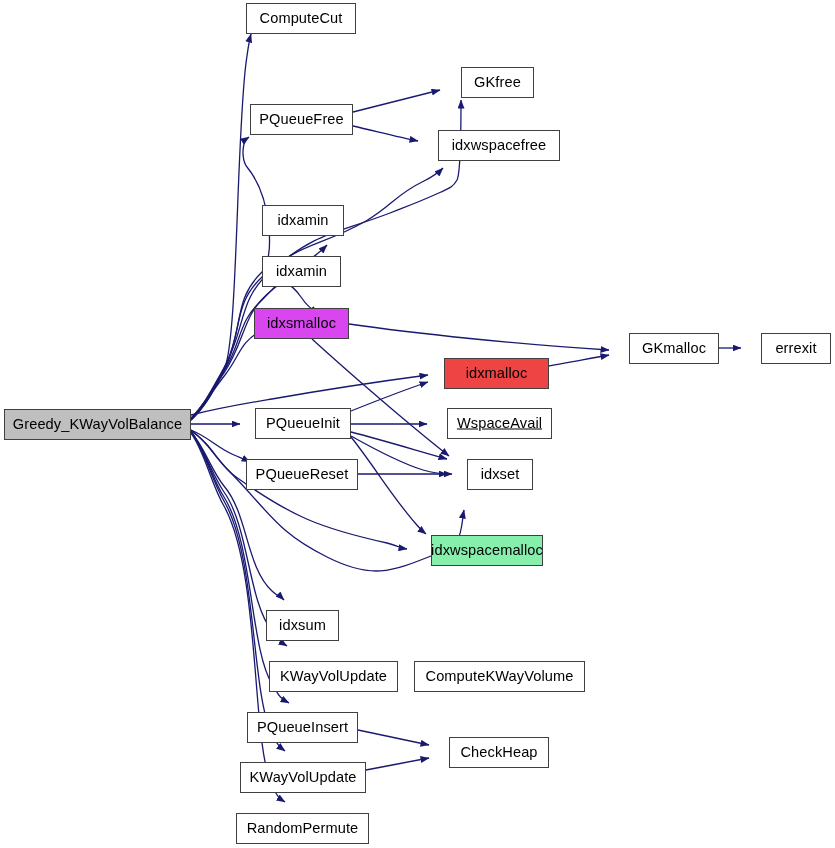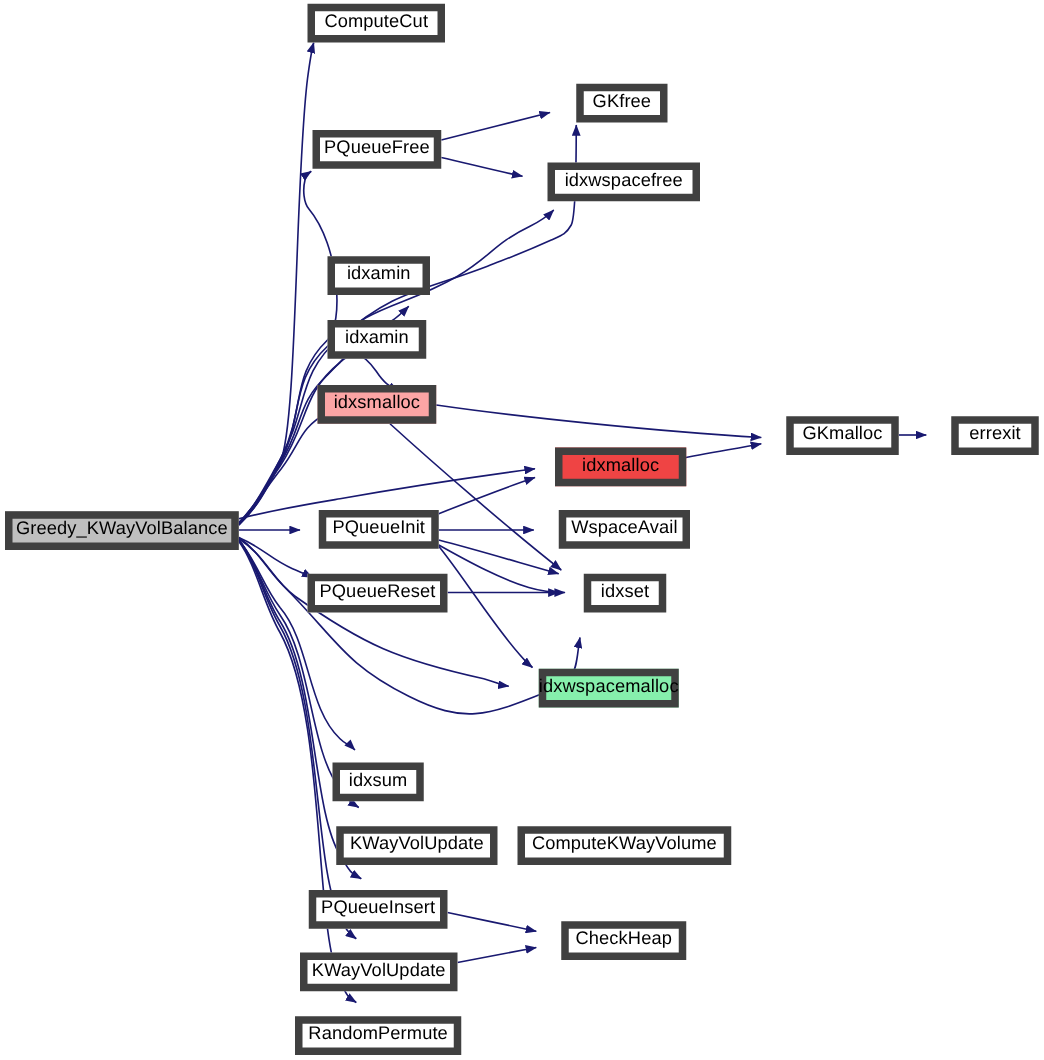--- a/index.html
+++ b/index.html
@@ -21,21 +21,21 @@
     position: absolute;
     left: 0;
     top: 0;
     width: 835px;
     height: 848px;
     pointer-events: none;
   }
   .gnode {
     position: absolute;
     box-sizing: border-box;
-    border: 6px solid #c2410c;
+    border: 1px solid #c2410c;
     background: #ffffff;
     color: #000000;
     font-size: 14.6px;
     line-height: 1;
     display: flex;
     align-items: center;
     justify-content: center;
     white-space: nowrap;
     letter-spacing: 0.1px;
   }
@@ -109,36 +109,36 @@
       </div>
       <div class="gnode" style="left: 438px; top: 130px; width: 122px; height: 31px; border-color: rgb(64, 64, 64); background: rgb(255, 255, 255); color: rgb(0, 0, 0);">
         <span class="lbl">idxwspacefree</span>
       </div>
       <div class="gnode" style="left: 262px; top: 205px; width: 82px; height: 31px; border-color: rgb(64, 64, 64); background: rgb(255, 255, 255); color: rgb(0, 0, 0);">
         <span class="lbl">idxamin</span>
       </div>
       <div class="gnode" style="left: 262px; top: 256px; width: 79px; height: 31px; border-color: rgb(64, 64, 64); background: rgb(255, 255, 255); color: rgb(0, 0, 0);">
         <span class="lbl">idxamin</span>
       </div>
-      <div class="gnode" style="left: 254px; top: 308px; width: 95px; height: 31px; border-color: rgb(64, 64, 64); background: #fca5a5; color: rgb(0, 0, 0);">
+      <div class="gnode" style="left: 254px; top: 308px; width: 95px; height: 31px; border-color: rgb(64, 64, 64); background: #d946ef; color: rgb(0, 0, 0);">
         <span class="lbl">idxsmalloc</span>
       </div>
       <div class="gnode" style="left: 444px; top: 358px; width: 105px; height: 31px; border-color: rgb(64, 64, 64); background: #ef4444; color: rgb(0, 0, 0);">
         <span class="lbl">idxmalloc</span>
       </div>
       <div class="gnode" style="left: 629px; top: 333px; width: 90px; height: 31px; border-color: rgb(64, 64, 64); background: rgb(255, 255, 255); color: rgb(0, 0, 0);">
         <span class="lbl">GKmalloc</span>
       </div>
       <div class="gnode" style="left: 761px; top: 333px; width: 70px; height: 31px; border-color: rgb(64, 64, 64); background: rgb(255, 255, 255); color: rgb(0, 0, 0);">
         <span class="lbl">errexit</span>
       </div>
       <div class="gnode" style="left: 255px; top: 408px; width: 96px; height: 31px; border-color: rgb(64, 64, 64); background: rgb(255, 255, 255); color: rgb(0, 0, 0);">
         <span class="lbl">PQueueInit</span>
       </div>
-      <div class="gnode" style="left: 447px; top: 408px; width: 105px; height: 31px; border-color: rgb(64, 64, 64); background: rgb(255, 255, 255); color: rgb(0, 0, 0);">
+      <div class="gnode" style="left: 447px; top: 408px; width: 105px; height: 31px; border-color: rgb(64, 64, 64); background: rgb(255, 255, 255); color: rgb(0, 0, 0); text-decoration: underline;">
         <span class="lbl">WspaceAvail</span>
       </div>
       <div class="gnode" style="left: 246px; top: 459px; width: 112px; height: 31px; border-color: rgb(64, 64, 64); background: rgb(255, 255, 255); color: rgb(0, 0, 0);">
         <span class="lbl">PQueueReset</span>
       </div>
       <div class="gnode" style="left: 467px; top: 459px; width: 66px; height: 31px; border-color: rgb(64, 64, 64); background: rgb(255, 255, 255); color: rgb(0, 0, 0);">
         <span class="lbl">idxset</span>
       </div>
       <div class="gnode" style="left: 431px; top: 535px; width: 112px; height: 31px; border-color: rgb(64, 64, 64); background: #86efac; color: rgb(0, 0, 0);">
         <span class="lbl">idxwspacemalloc</span>

